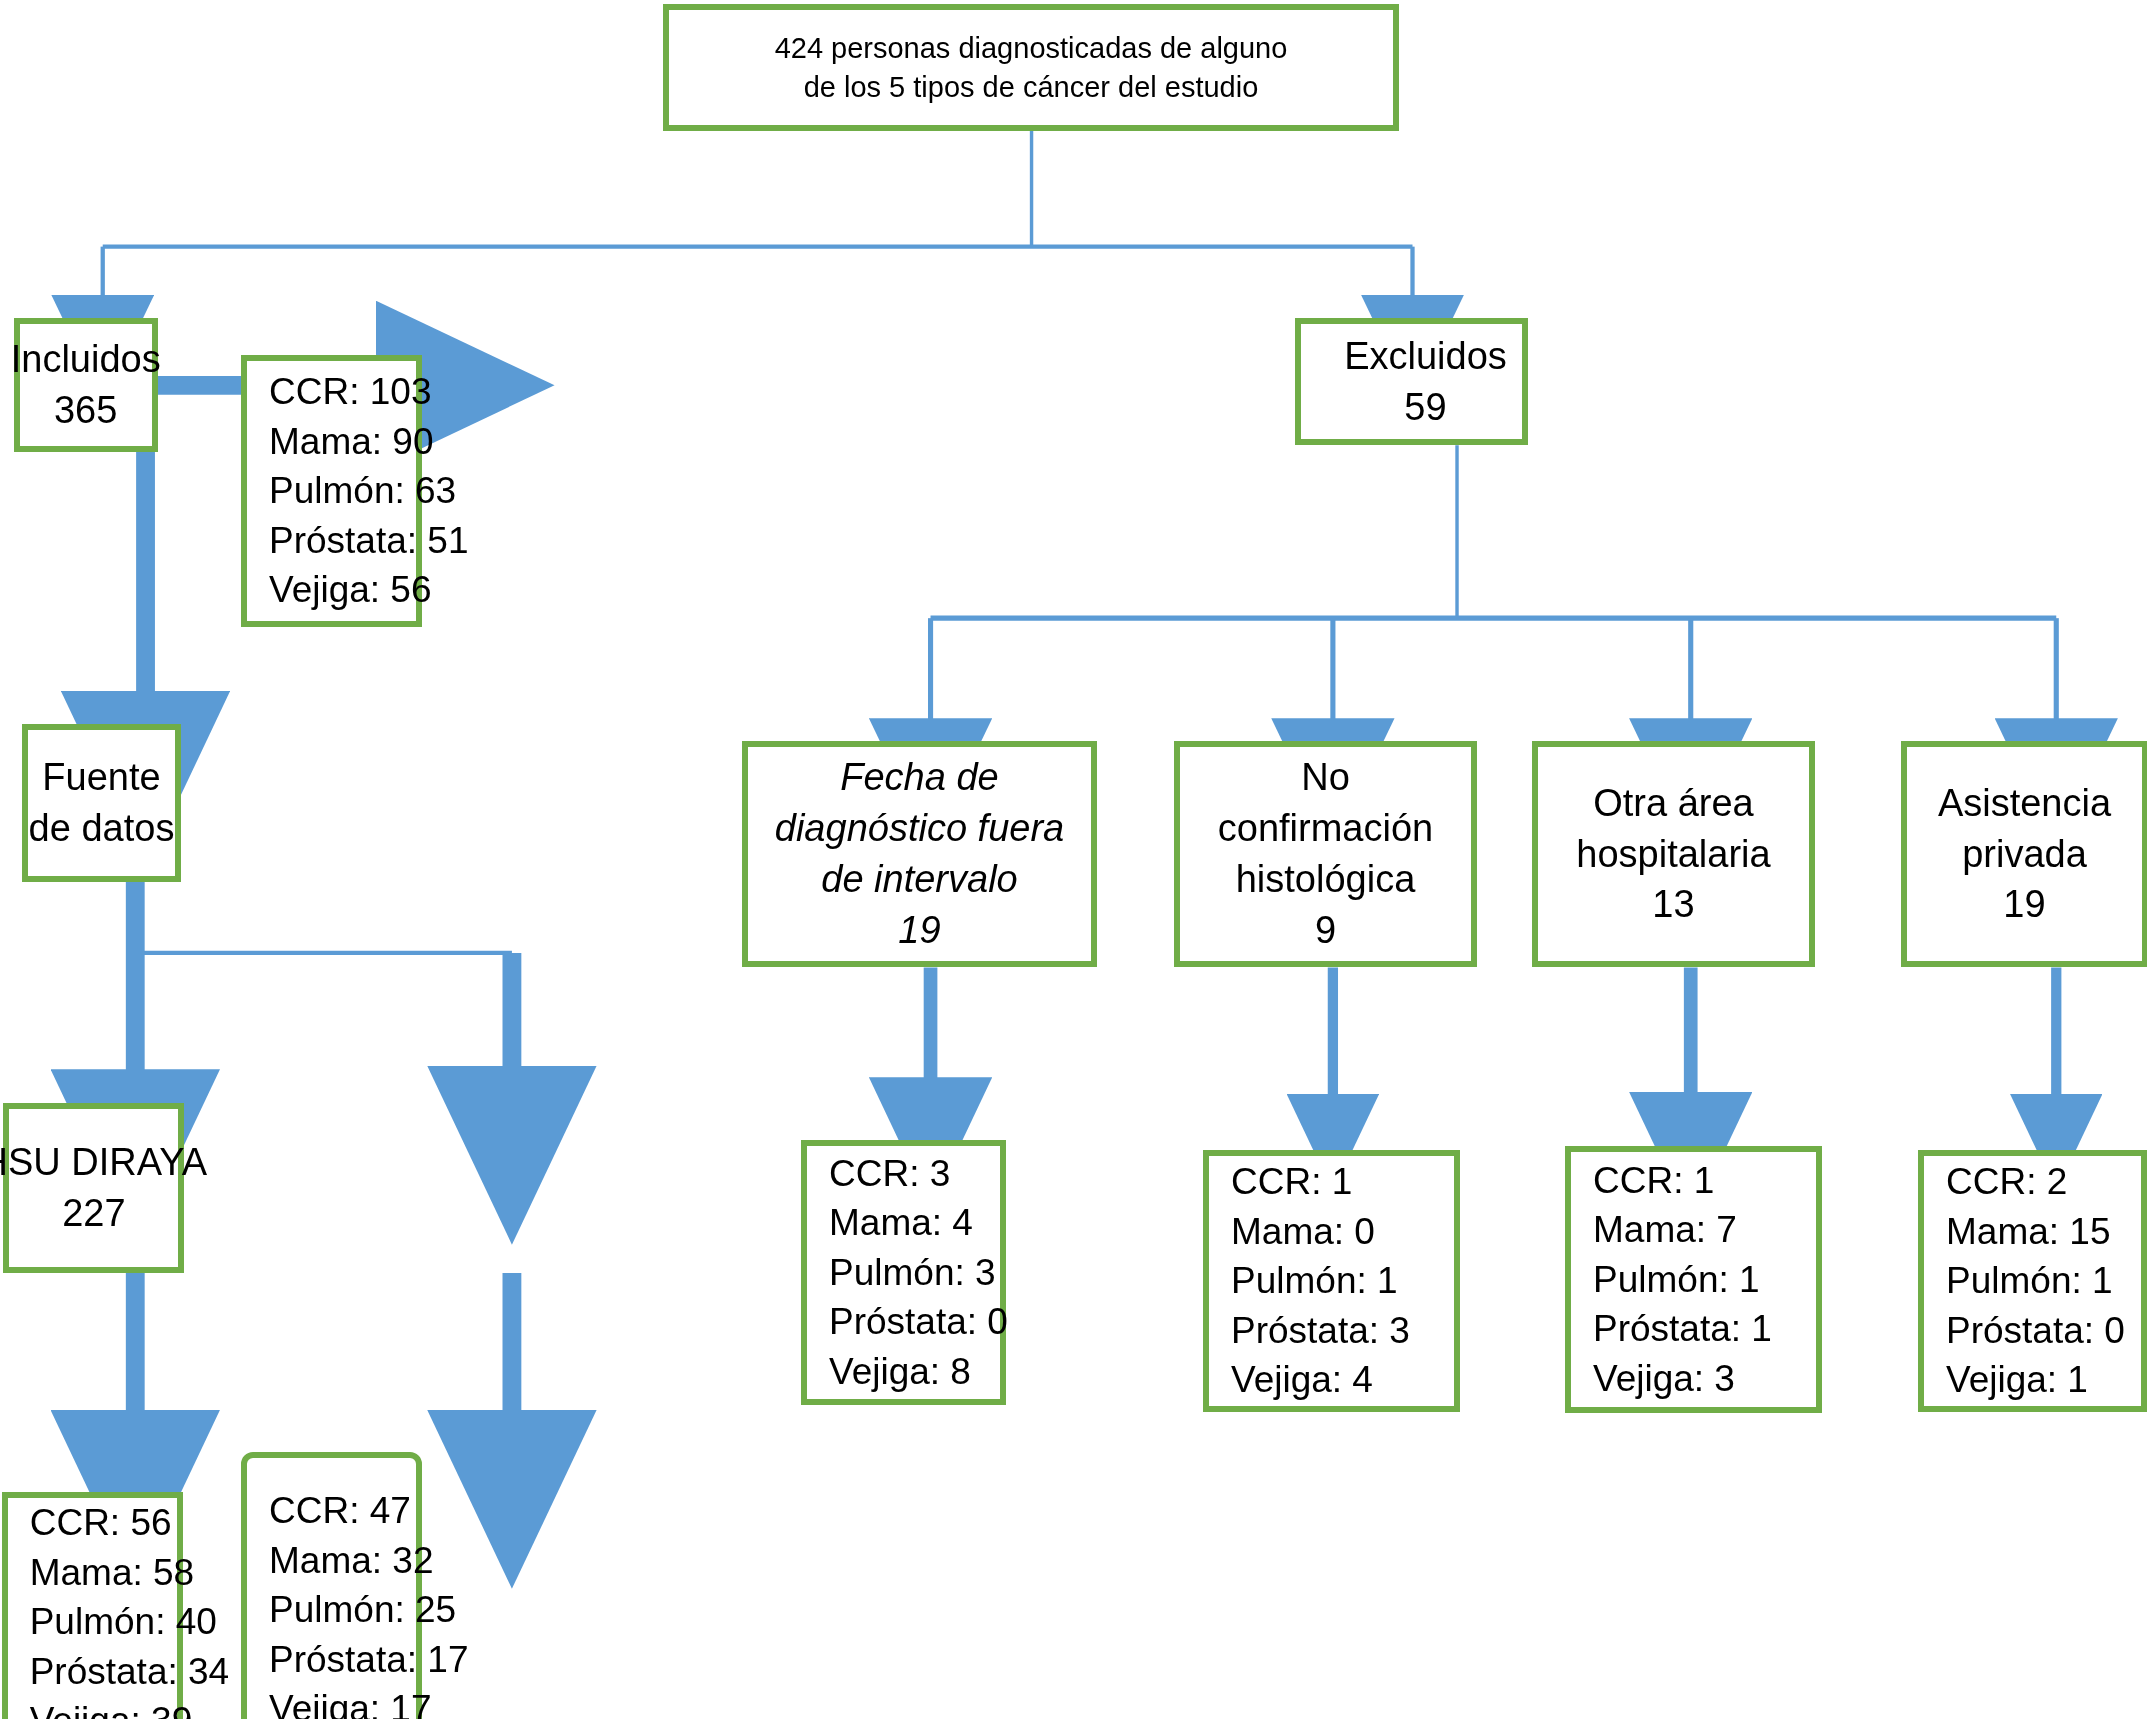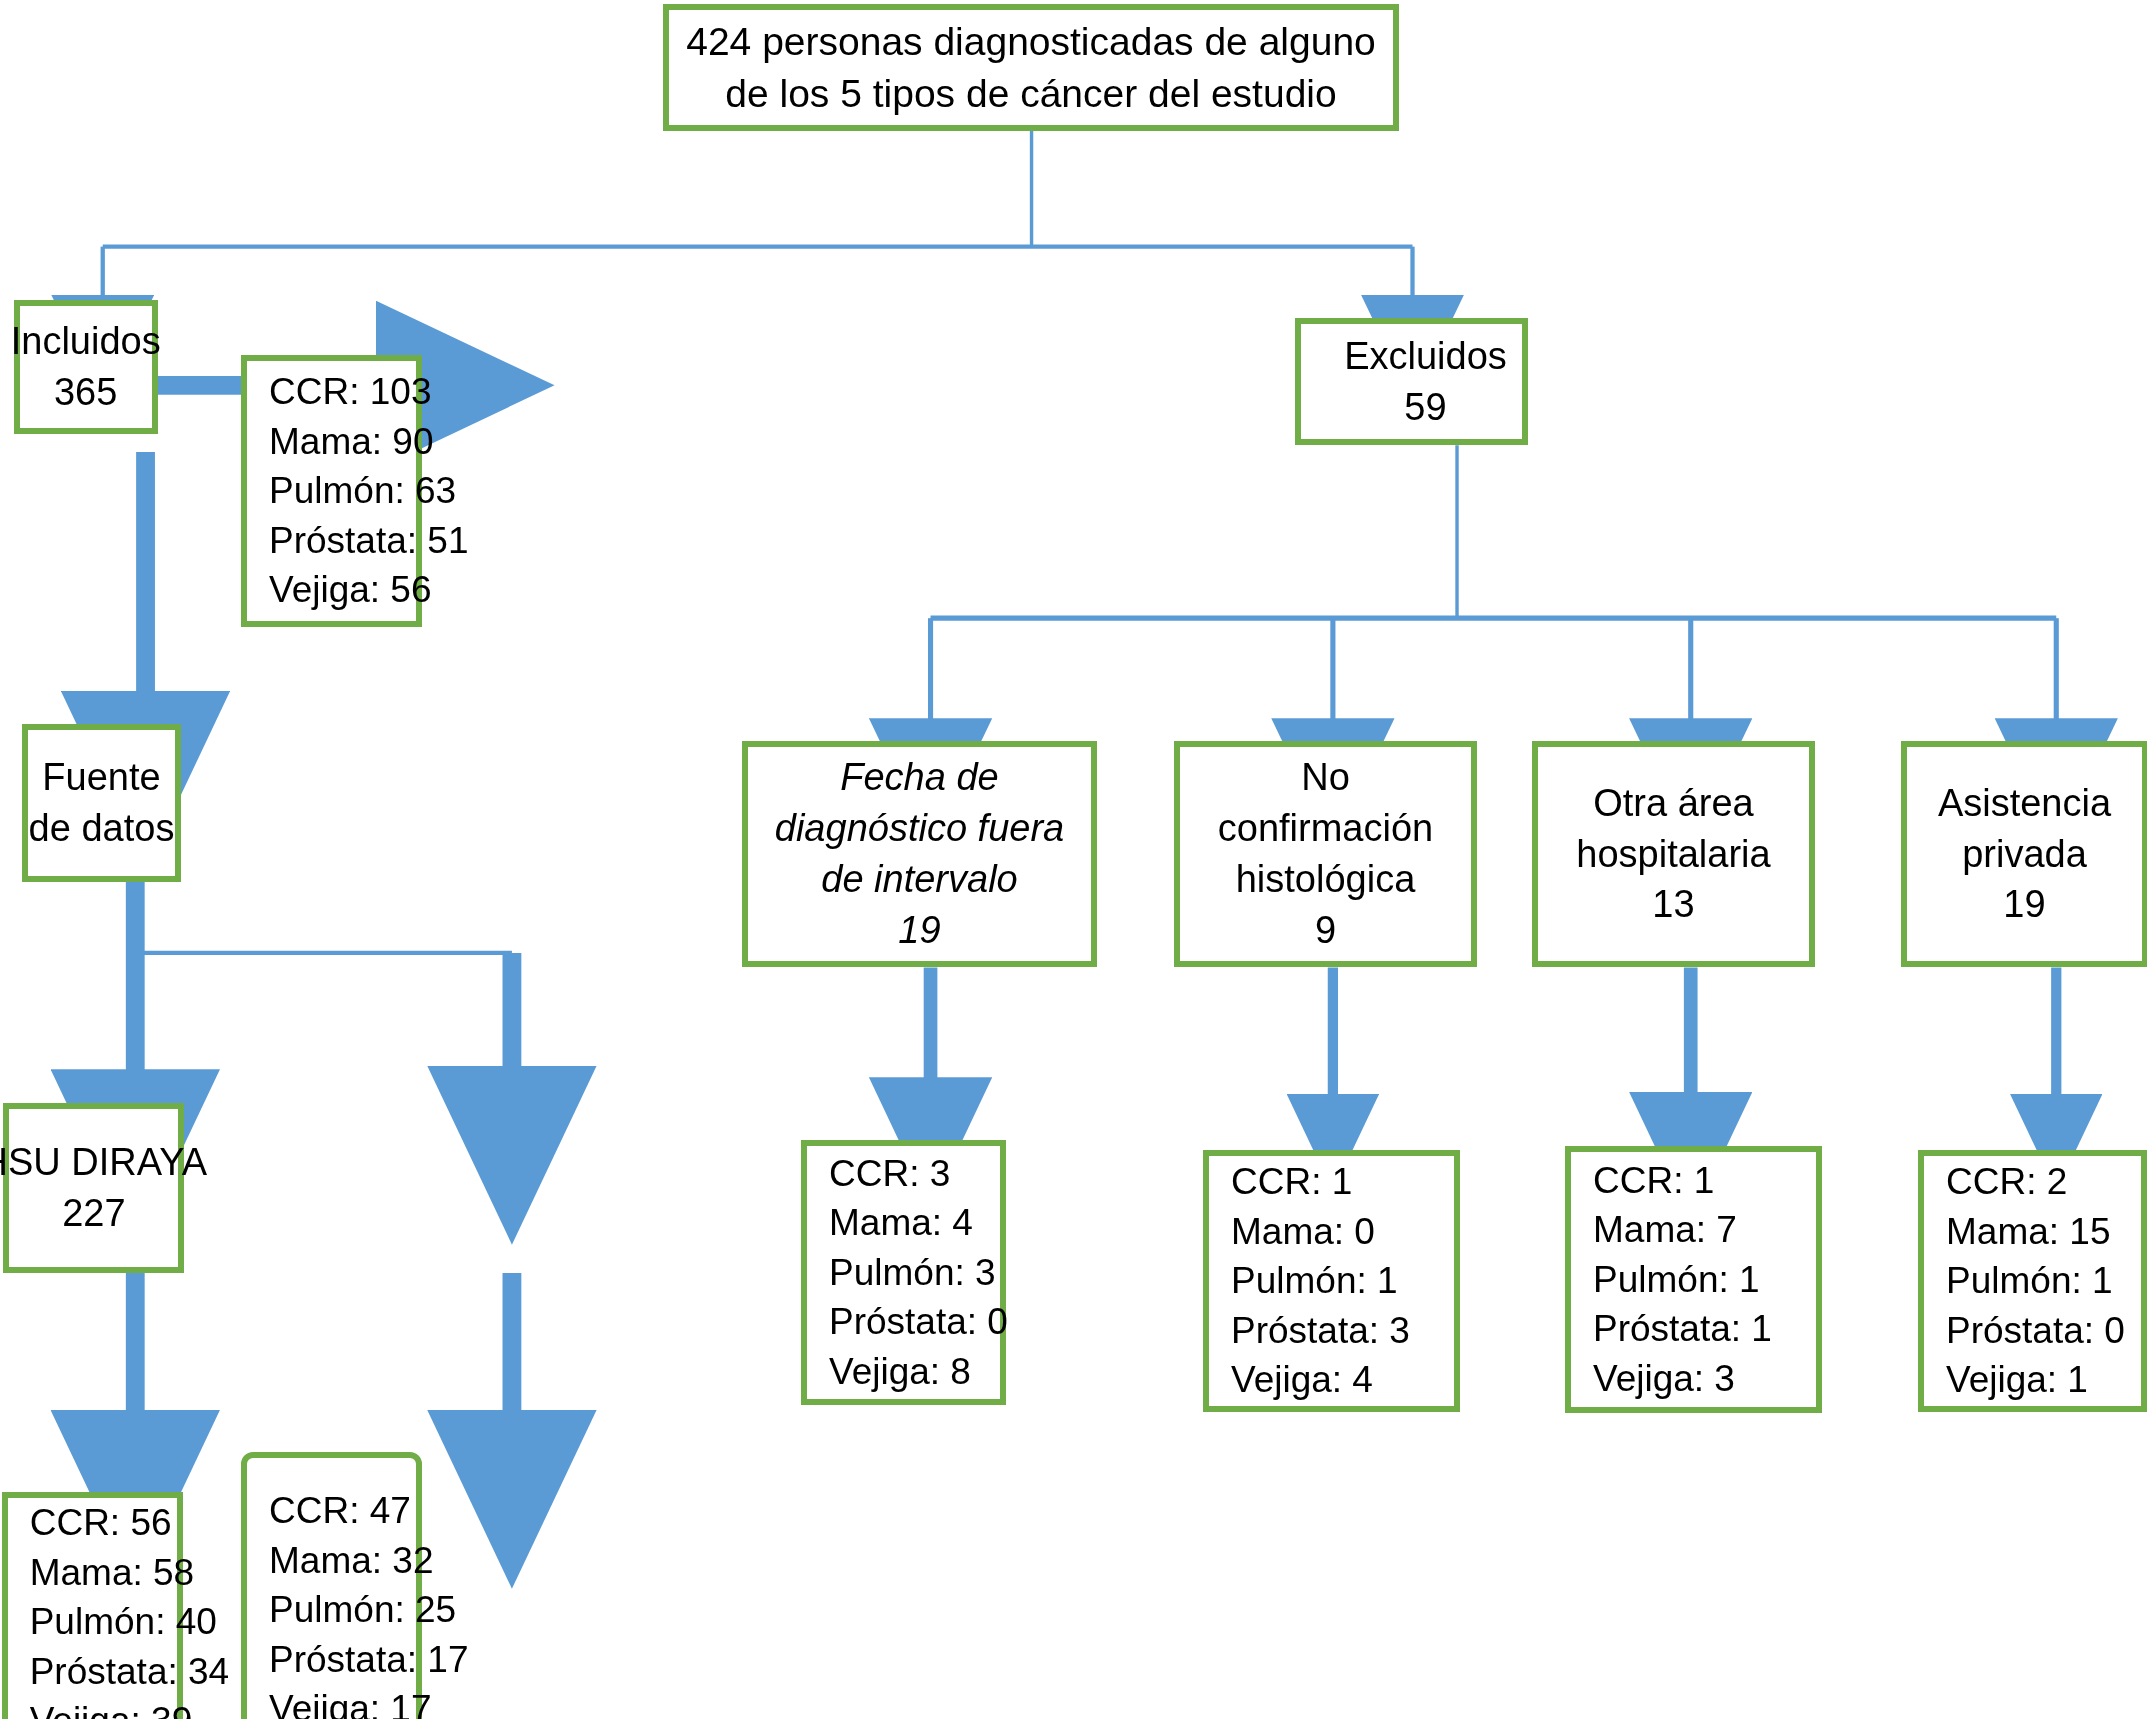--- a/index.html
+++ b/index.html
@@ -44,21 +44,21 @@
     text-align: left;
   }
   .node .line {
     display: block;
     white-space: pre;
     line-height: 1.34;
   }
   .node.listbox .line {
     padding-left: 22px;
   }
-  .t-title   { font-size: 39px; }
+  .t-title   { font-size: 29px; }
   .t-node    { font-size: 38px; }
   .t-list    { font-size: 37px; margin-top: 37px; }
   .t-reason  { font-size: 38px; }
 </style>
 </head>
 <body>
 
 <div id="canvas">
 
   <svg class="connectors" viewBox="0 0 2508 2009" xmlns="http://www.w3.org/2000/svg">
@@ -115,21 +115,21 @@
       <path d="M1975,1130 L1975,1285" stroke="#5B9BD5" stroke-width="16" fill="none" marker-end="url(#arrowThick)"></path>
       <path d="M2402,1130 L2402,1285" stroke="#5B9BD5" stroke-width="12" fill="none" marker-end="url(#arrowThick)"></path>
     </g>
   </svg>
 
   <div class="node center t-title" style="left:663px; top:4.3px; width:736px; height:127px;">
     <span class="line">424 personas diagnosticadas de alguno</span>
     <span class="line">de los 5 tipos de cáncer del estudio</span>
   </div>
 
-  <div class="node center t-node" style="left:13.7px; top:300px; width:144px; height:134px;">
+  <div class="node center t-node" style="left:13.7px; top:318px; width:144px; height:134px;">
     <span class="line">Incluidos</span>
     <span class="line">365</span>
   </div>
 
   <div class="node listbox t-list" style="left:241px; top:318px; width:181px; height:272px;">
     <span class="line">CCR: 103</span>
     <span class="line">Mama: 90</span>
     <span class="line">Pulmón: 63</span>
     <span class="line">Próstata: 51</span>
     <span class="line">Vejiga: 56</span>

